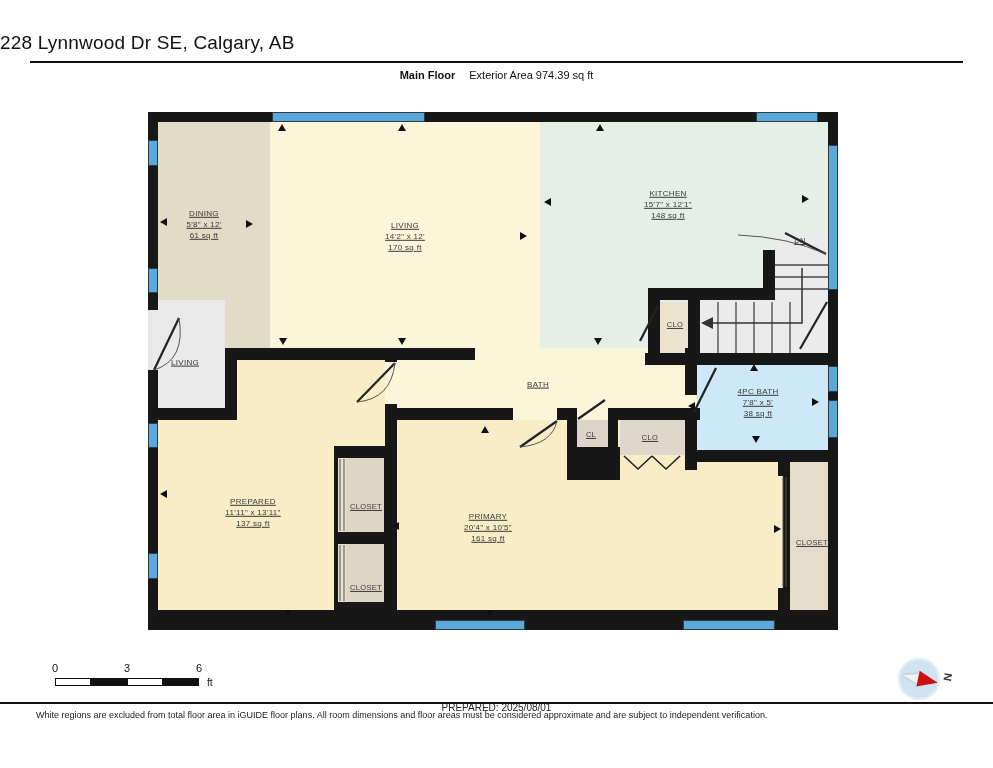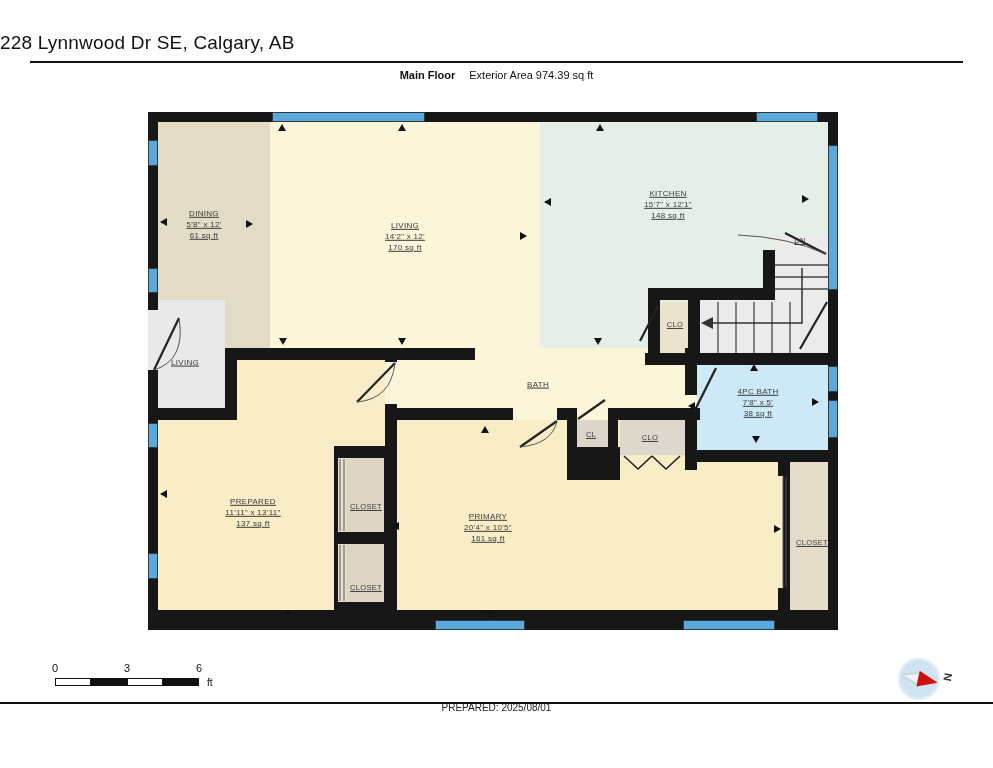--- a/index.html
+++ b/index.html
@@ -264,14 +264,15 @@
   <div id="compass">
     <div class="circle"></div>
     <div id="needle">
       <div class="white"></div>
       <div class="red"></div>
     </div>
     <span class="n">N</span>
   </div>
 
   <div id="footrule"></div>
+  <div id="disclaimer">White regions are excluded from total floor area in iGUIDE floor plans. All room dimensions and floor areas must be considered approximate and are subject to independent verification.</div>
 
 </div>
 
 </body></html>

